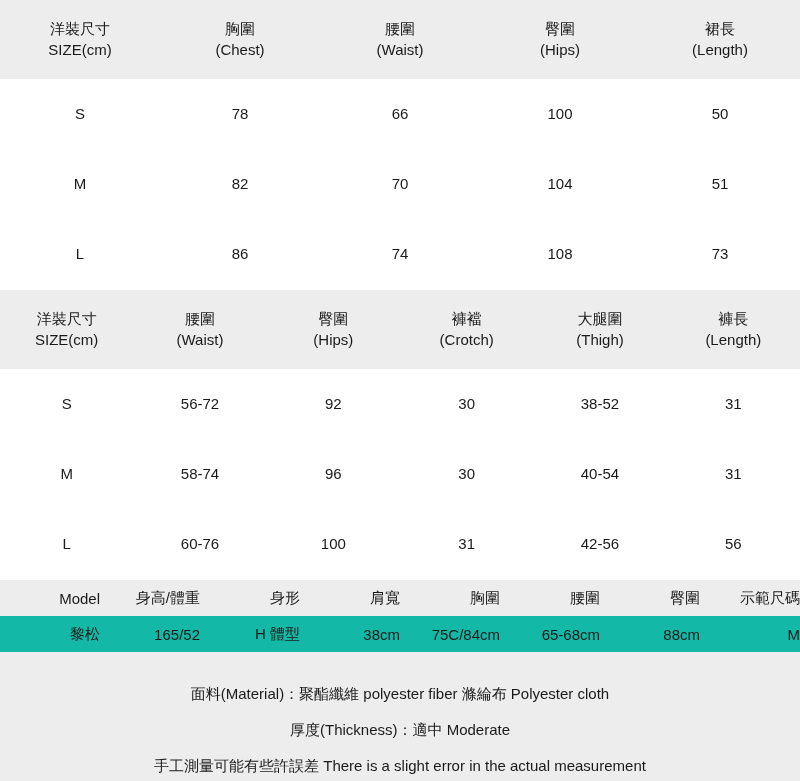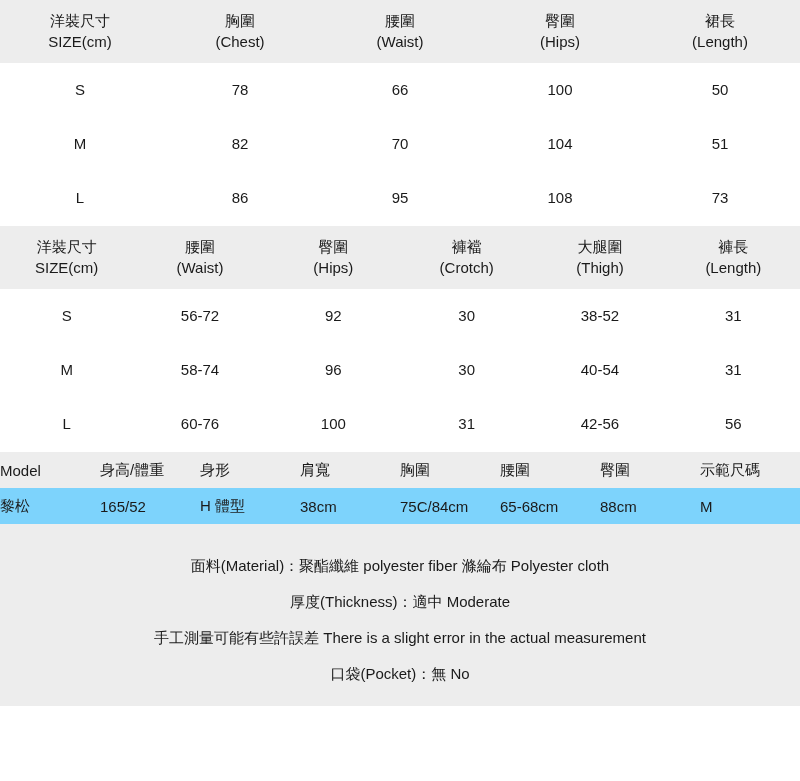--- a/index.html
+++ b/index.html
@@ -21,21 +21,21 @@
   }
   table.size-table {
     width: 800px;
     border-collapse: collapse;
     table-layout: fixed;
   }
   table.size-table td {
     text-align: center;
     vertical-align: middle;
     font-size: 15px;
-    padding: 0;
+    padding: 8px;
     line-height: 1.35;
   }
   .hdr-row td {
     background: #ededed;
     height: 63px;
     font-size: 15px;
   }
   .hdr-row td .l1 { display: block; }
   .hdr-row td .l2 { display: block; }
   .data-row td {
@@ -46,31 +46,31 @@
     height: 1px;
     background: #ffffff;
   }
   
   table.model-table {
     width: 800px;
     border-collapse: collapse;
     table-layout: fixed;
   }
   table.model-table td {
-    text-align: left;
+    text-align: right;
     vertical-align: middle;
     font-size: 15px;
     padding: 0;
     height: 36px;
   }
   .model-head td {
     background: #ededed;
   }
   .model-body td {
-    background: #7dd3fc;
+    background: #14b8a6;
   }
   
   .notes {
     background: #ededed;
     width: 800px;
     padding-top: 24px;
     padding-bottom: 14px;
     box-sizing: border-box;
   }
   .note-line {
@@ -120,21 +120,21 @@
     <tr class="data-row">
       <td>M</td>
       <td>82</td>
       <td>70</td>
       <td>104</td>
       <td>51</td>
     </tr>
     <tr class="data-row">
       <td>L</td>
       <td>86</td>
-      <td>95</td>
+      <td>74</td>
       <td>108</td>
       <td>73</td>
     </tr>
   </tbody>
     </table>
 
   <div class="divider"></div>
 
   <table class="size-table">
     <tbody>

